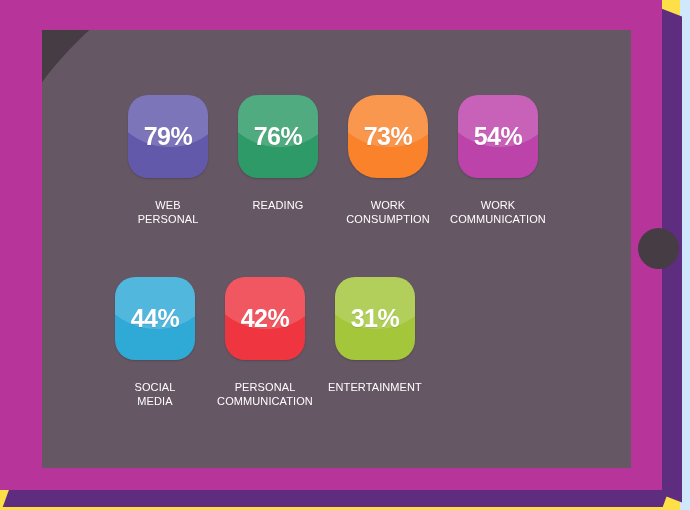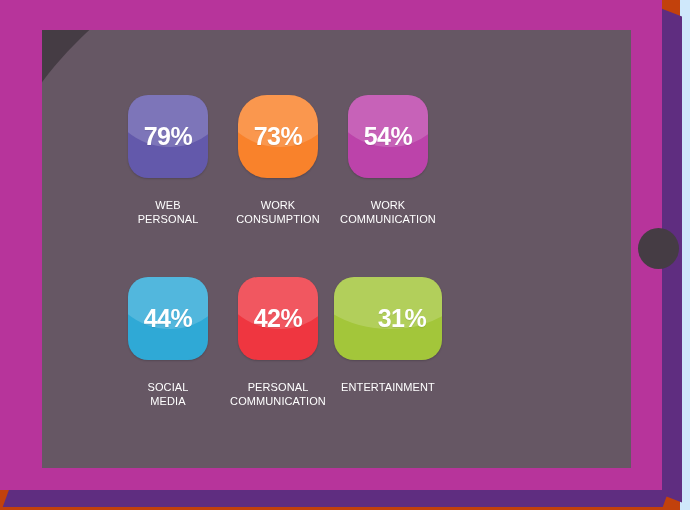--- a/index.html
+++ b/index.html
@@ -11,21 +11,21 @@
     height: 510px;
     background: #cfe8fb;
     font-family: "Liberation Sans", sans-serif;
     overflow: hidden;
   }
 
   #stage {
     position: relative;
     width: 680px;
     height: 510px;
-    background: #c2410c;
+    background: #fde047;
   }
 
   
   .tablet-shadow-right {
     position: absolute;
     left: 660px;
     top: 8px;
     width: 22px;
     height: 486px;
     background: #5f2d80;
@@ -95,21 +95,21 @@
     top: 0;
     width: 100%;
     height: 100%;
   }
   .row {
     position: absolute;
     display: flex;
     gap: 30px;
   }
   .row-1 { left: 86px; top: 65px; }
-  .row-2 { left: 86px; top: 247px; }
+  .row-2 { left: 73px; top: 247px; }
 
   .tile-cell {
     width: 80px;
     display: flex;
     flex-direction: column;
     align-items: center;
   }
 
   .tile {
     position: relative;
@@ -172,20 +172,27 @@
         <div class="rows" id="rows-host">
             <div class="row row-1">
               <div class="tile-cell">
                 <div class="tile" style="background: rgb(99, 89, 171);">
                   <div class="gloss"></div>
                   <div class="pct">79%</div>
                 </div>
                 <div class="tile-label"><span>WEB</span><span class="l2">PERSONAL</span></div>
               </div>
               <div class="tile-cell">
+                <div class="tile" style="background: rgb(46, 154, 104);">
+                  <div class="gloss"></div>
+                  <div class="pct">76%</div>
+                </div>
+                <div class="tile-label"><span>READING</span></div>
+              </div>
+              <div class="tile-cell">
                 <div class="tile" style="background: rgb(249, 130, 43); border-radius: 29px;">
                   <div class="gloss"></div>
                   <div class="pct">73%</div>
                 </div>
                 <div class="tile-label"><span>WORK</span><span class="l2">CONSUMPTION</span></div>
               </div>
               <div class="tile-cell">
                 <div class="tile" style="background: rgb(188, 67, 170); align-items: center;">
                   <div class="gloss"></div>
                   <div class="pct">54%</div>
@@ -202,21 +209,21 @@
                 <div class="tile-label"><span>SOCIAL</span><span class="l2">MEDIA</span></div>
               </div>
               <div class="tile-cell">
                 <div class="tile" style="background: rgb(239, 54, 64); text-align: center;">
                   <div class="gloss"></div>
                   <div class="pct">42%</div>
                 </div>
                 <div class="tile-label"><span>PERSONAL</span><span class="l2">COMMUNICATION</span></div>
               </div>
               <div class="tile-cell">
-                <div class="tile" style="background: rgb(163, 198, 58); padding-left: 28px;">
+                <div class="tile" style="background: rgb(163, 198, 58);">
                   <div class="gloss"></div>
                   <div class="pct">31%</div>
                 </div>
                 <div class="tile-label"><span>ENTERTAINMENT</span></div>
               </div>
             </div>
           </div>
       </div>
     </div>
 

